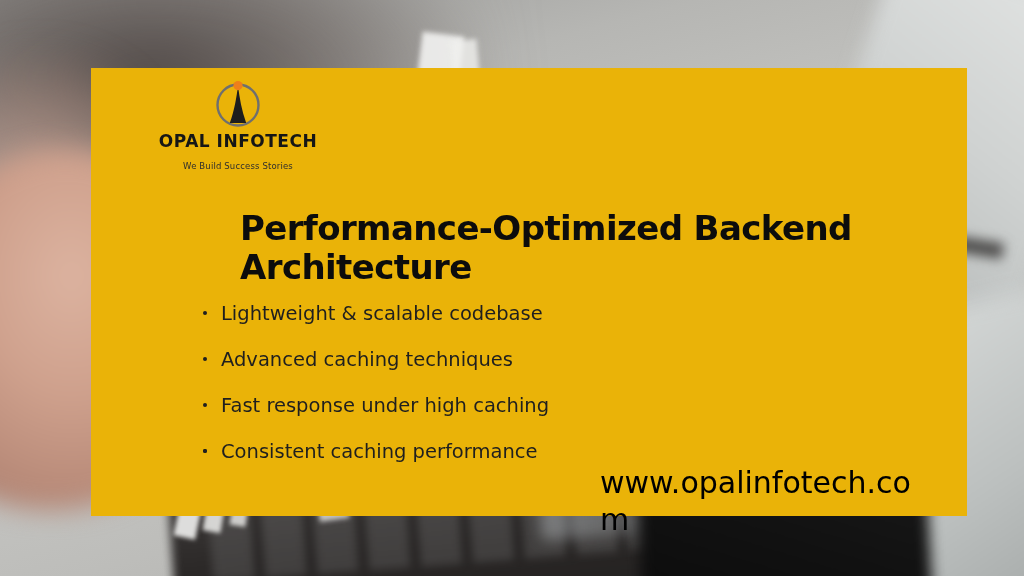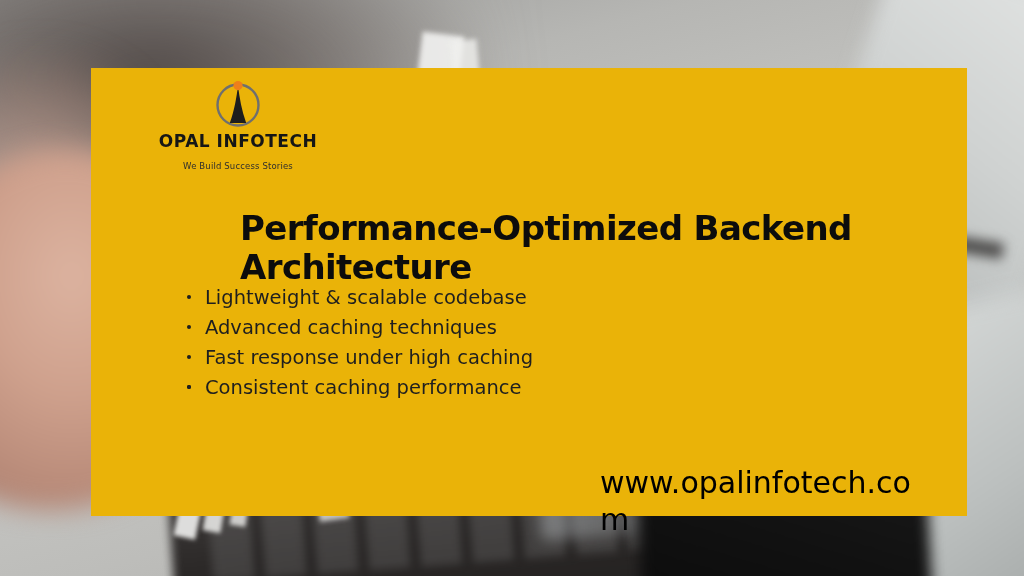--- a/index.html
+++ b/index.html
@@ -207,21 +207,21 @@
     margin: 0;
     padding: 0;
     font-family: "DejaVu Sans", sans-serif;
     font-size: 19.5px;
     line-height: 30px;
     color: #1f1f1f;
   }
   #bullets li {
     position: relative;
     padding-left: 22px;
-    margin: 0;
+    margin: 16px;
   }
   #bullets li .dot {
     position: absolute;
     left: 4px;
     top: 12px;
     width: 4px;
     height: 4px;
     border-radius: 50%;
     background: #1f1f1f;
   }

